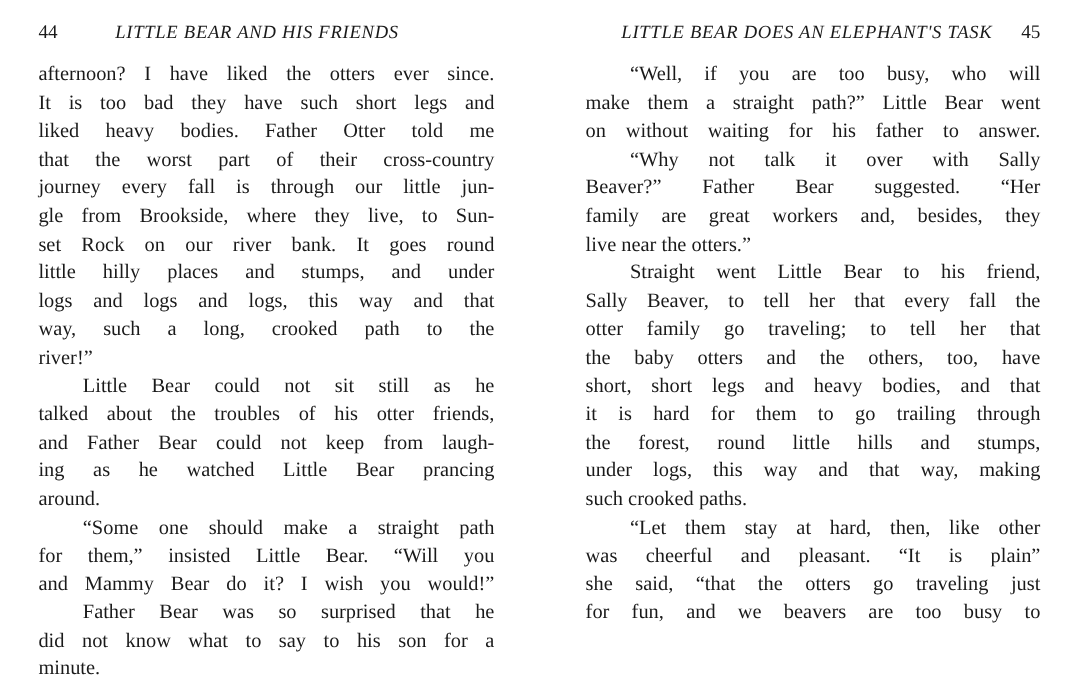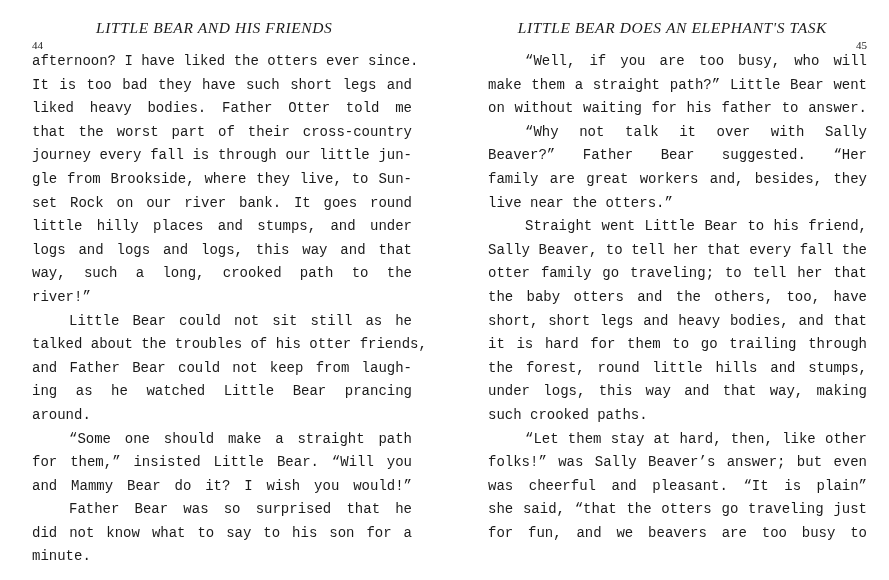--- a/index.html
+++ b/index.html
@@ -30,42 +30,41 @@
       right: 0;
       height: 20px;
       font-family: "Liberation Serif", serif;
       font-size: 15.5px;
       line-height: 20px;
     }
     .running-head .folio {
       position: absolute;
       top: 0;
       font-style: normal;
-      font-size: 11px;
-      margin-top: 17px;
+      font-size: 16px;
     }
     .page.left .running-head .folio { left: 0; }
     .page.right .running-head .folio { right: 0; }
     .running-head .title {
       position: absolute;
       top: 0;
       font-style: italic;
       letter-spacing: 0.6px;
       white-space: nowrap;
     }
     .page.left .running-head .title { left: 64px; font-style: italic; }
     .page.right .running-head .title { right: 40px; }
 
     .body-text {
       position: absolute;
       top: 50px;
       left: 0;
       right: 0;
-      font-family: Liberation Mono, monospace;
-      font-size: 14px;
+      font-family: Liberation Serif, serif;
+      font-size: 17px;
       line-height: 23.6px;
     }
     .line {
       display: block;
       height: 23.6px;
       white-space: nowrap;
       text-align: justify;
       text-align-last: justify;
       word-spacing: 0;
     }
@@ -122,18 +121,17 @@
       <span class="line indent">Straight went Little Bear to his friend,</span>
       <span class="line">Sally Beaver, to tell her that every fall the</span>
       <span class="line">otter family go traveling; to tell her that</span>
       <span class="line">the baby otters and the others, too, have</span>
       <span class="line">short, short legs and heavy bodies, and that</span>
       <span class="line">it is hard for them to go trailing through</span>
       <span class="line">the forest, round little hills and stumps,</span>
       <span class="line">under logs, this way and that way, making</span>
       <span class="line last">such crooked paths.</span>
       <span class="line indent">“Let them stay at hard, then, like other</span>
-      <span class="line">folks!” was Sally Beaver’s answer; but even</span>
       <span class="line">was cheerful and pleasant.  “It is plain”</span>
       <span class="line">she said, “that the otters go traveling just</span>
       <span class="line">for fun, and we beavers are too busy to</span>
     </div>
 </div>
 
 </body></html>

